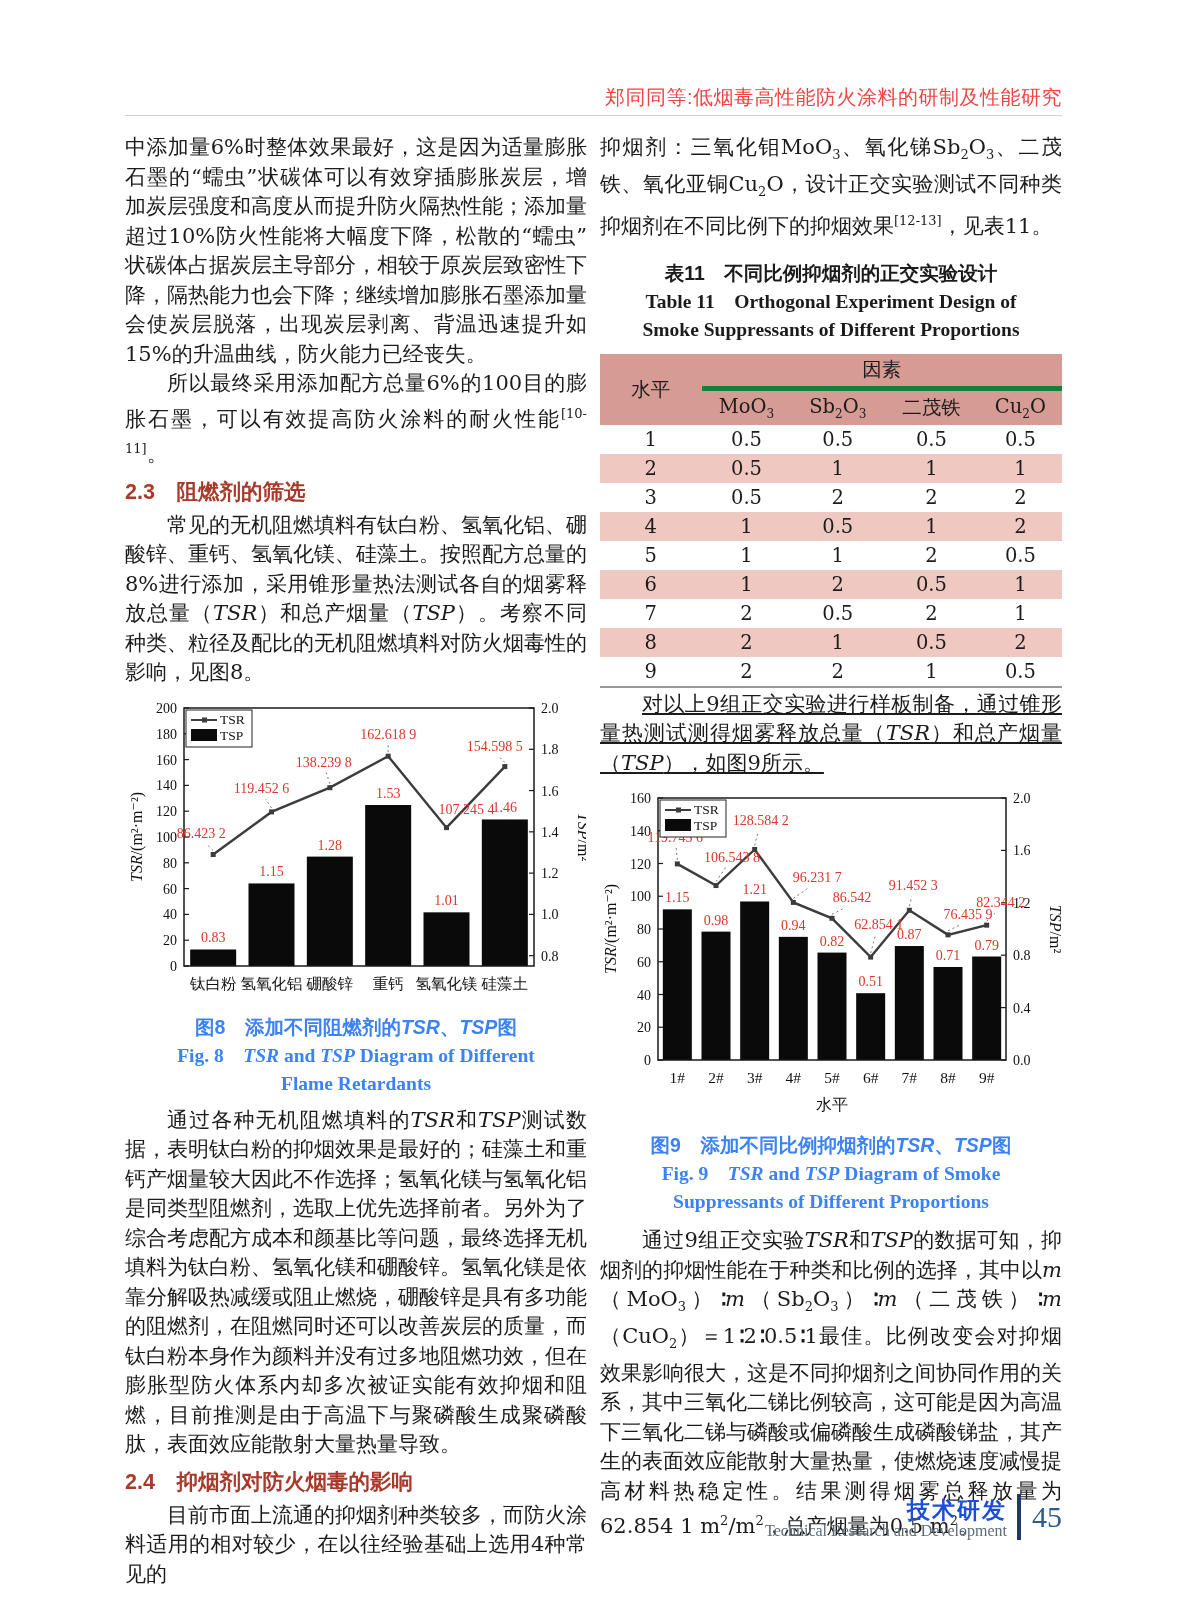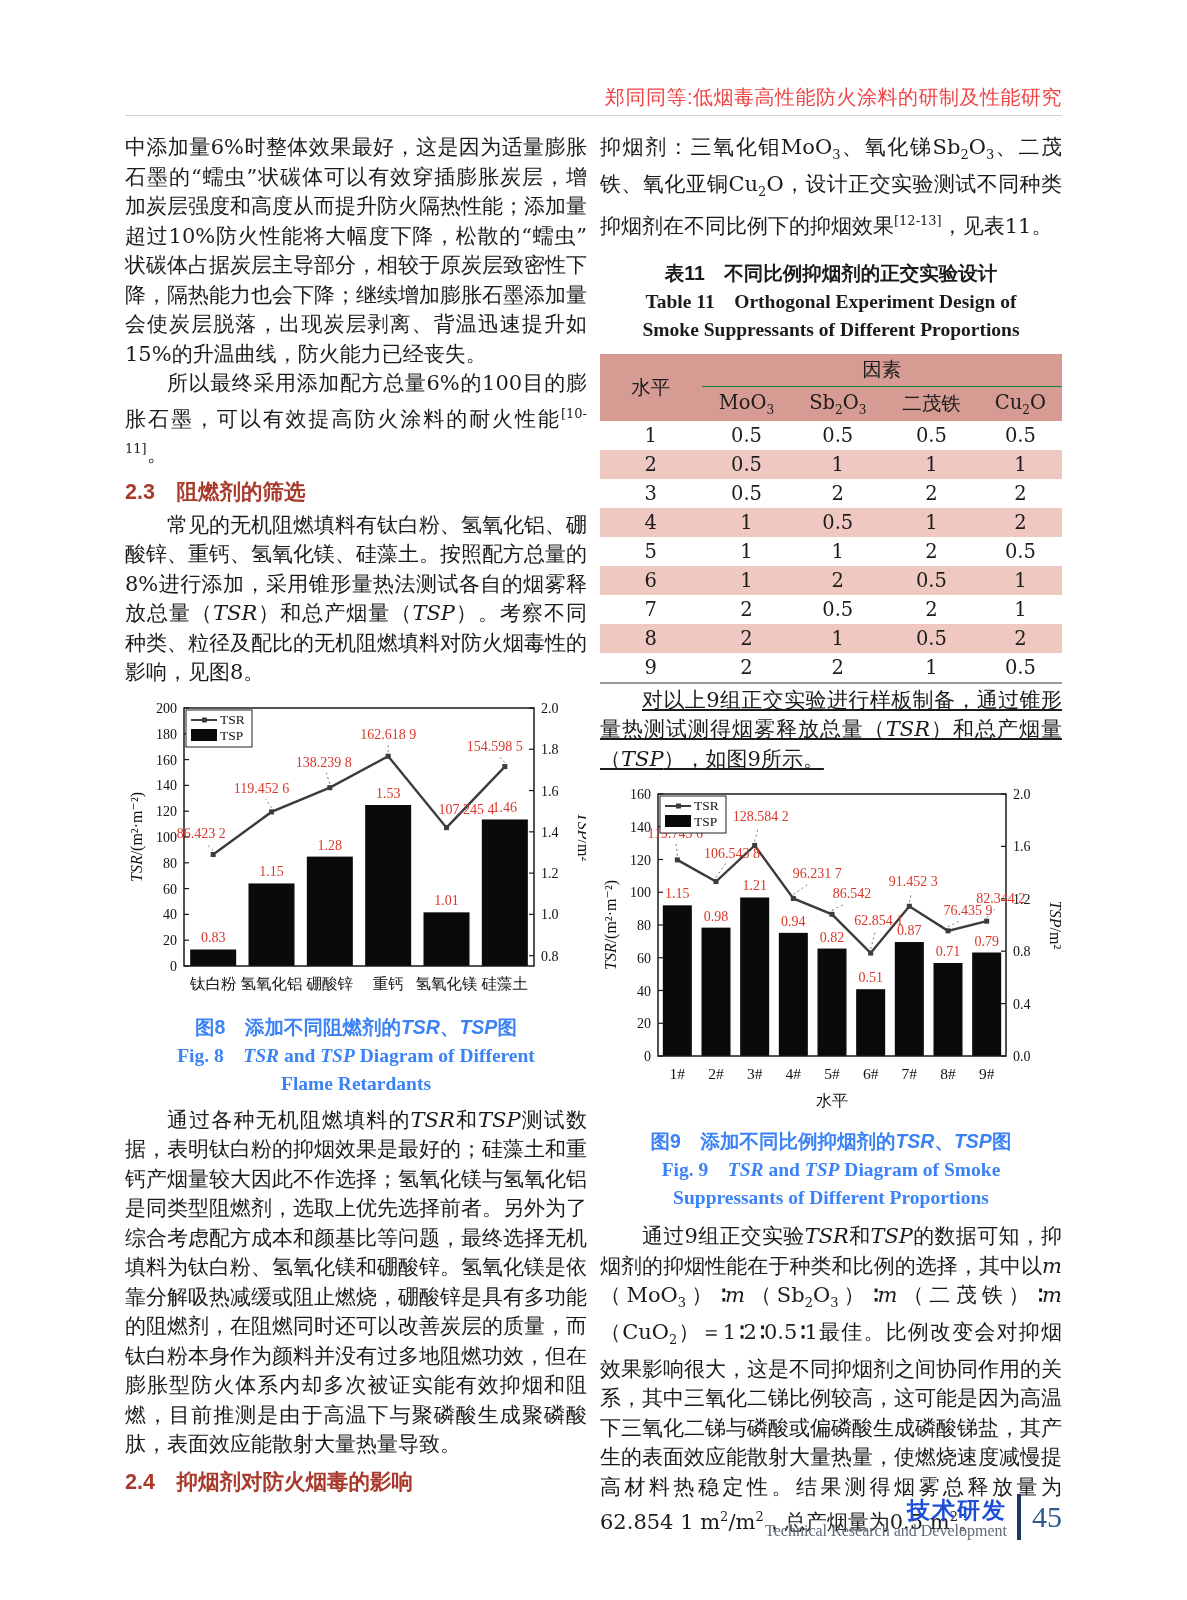--- a/index.html
+++ b/index.html
@@ -26,21 +26,21 @@
   .caption-en{font-family:"Liberation Serif",serif;font-size:19.5px;line-height:28px;padding:0 34px;}
   
   .tablewrap{margin-top:14px;}
   .tcaption-zh{text-align:center;font-family:"Liberation Sans",sans-serif;font-weight:bold;
         font-size:19.5px;line-height:30px;margin-top:16px;}
   .tcaption-en{text-align:center;font-family:"Liberation Serif",serif;font-weight:bold;
         font-size:19.5px;line-height:28px;padding:0 40px;}
   table.t11{width:100%;border-collapse:collapse;margin-top:10px;font-size:19.5px;color:#1c1c1c;
         border-bottom:2px solid #9a9a9a;}
   table.t11 th{font-weight:normal;background:#d69b93;}
-  table.t11 .grp{border-bottom:1px solid #15803d;height:30px;}
+  table.t11 .grp{border-bottom:5px solid #15803d;height:30px;}
   table.t11 .sub th{height:32px;}
   table.t11 td{text-align:center;height:27px;}
   table.t11 th{text-align:center;}
   table.t11 tbody tr.alt{background:#efc9c1;}
   
   .footer{position:absolute;top:1494px;right:125px;display:flex;align-items:center;}
   .f-labels{text-align:right;margin-right:10px;}
   .f-zh{font-family:"Liberation Sans",sans-serif;font-weight:bold;font-size:23px;
         color:#1d4ed8;letter-spacing:2px;line-height:27px;}
   .f-en{font-family:"Liberation Serif",serif;font-size:16px;color:#5d6b77;line-height:14px;}
@@ -144,20 +144,21 @@
           <text x="94" y="30" font-size="13.5" text-anchor="start" fill="#111" font-family="&quot;Liberation Serif&quot;,&quot;DejaVu Serif&quot;,serif">TSR</text>
           <rect x="65" y="35" width="26" height="12" fill="#0a0a0a"></rect>
           <text x="94" y="45.5" font-size="13.5" text-anchor="start" fill="#111" font-family="&quot;Liberation Serif&quot;,&quot;DejaVu Serif&quot;,serif">TSP</text>
         </svg>
       <div class="caption caption-zh">图8　添加不同阻燃剂的<span style="font-style: italic;">TSR</span>、<span style="font-style: italic;">TSP</span>图</div>
       <div class="caption caption-en">Fig. 8　<span style="font-style: italic;">TSR</span> and <span style="font-style: italic;">TSP</span> Diagram of Different Flame Retardants</div>
     </div>
 
     <p class="body indent" style="margin-top:8px;">通过各种无机阻燃填料的<span style="font-style: italic;">TSR</span>和<span style="font-style: italic;">TSP</span>测试数据，表明钛白粉的抑烟效果是最好的；硅藻土和重钙产烟量较大因此不作选择；氢氧化镁与氢氧化铝是同类型阻燃剂，选取上优先选择前者。另外为了综合考虑配方成本和颜基比等问题，最终选择无机填料为钛白粉、氢氧化镁和硼酸锌。氢氧化镁是依靠分解吸热减缓或阻止燃烧，硼酸锌是具有多功能的阻燃剂，在阻燃同时还可以改善炭层的质量，而钛白粉本身作为颜料并没有过多地阻燃功效，但在膨胀型防火体系内却多次被证实能有效抑烟和阻燃，目前推测是由于高温下与聚磷酸生成聚磷酸肽，表面效应能散射大量热量导致。</p>
     <h3 class="section">2.4　抑烟剂对防火烟毒的影响</h3>
+    <p class="body indent">目前市面上流通的抑烟剂种类较多，而防火涂料适用的相对较少，在以往经验基础上选用4种常见的</p>
   </div>
 
   <div class="col col-right">
     <p class="body">抑烟剂：三氧化钼MoO<sub>3</sub>、氧化锑Sb<sub>2</sub>O<sub>3</sub>、二茂铁、氧化亚铜Cu<sub>2</sub>O，设计正交实验测试不同种类抑烟剂在不同比例下的抑烟效果<sup>[12-13]</sup>，见表11。</p>
 
     <div class="tablewrap">
       <div class="tcaption-zh">表11　不同比例抑烟剂的正交实验设计</div>
       <div class="tcaption-en">Table 11　Orthogonal Experiment Design of Smoke Suppressants of Different Proportions</div>
       <table class="t11">
         <thead>

